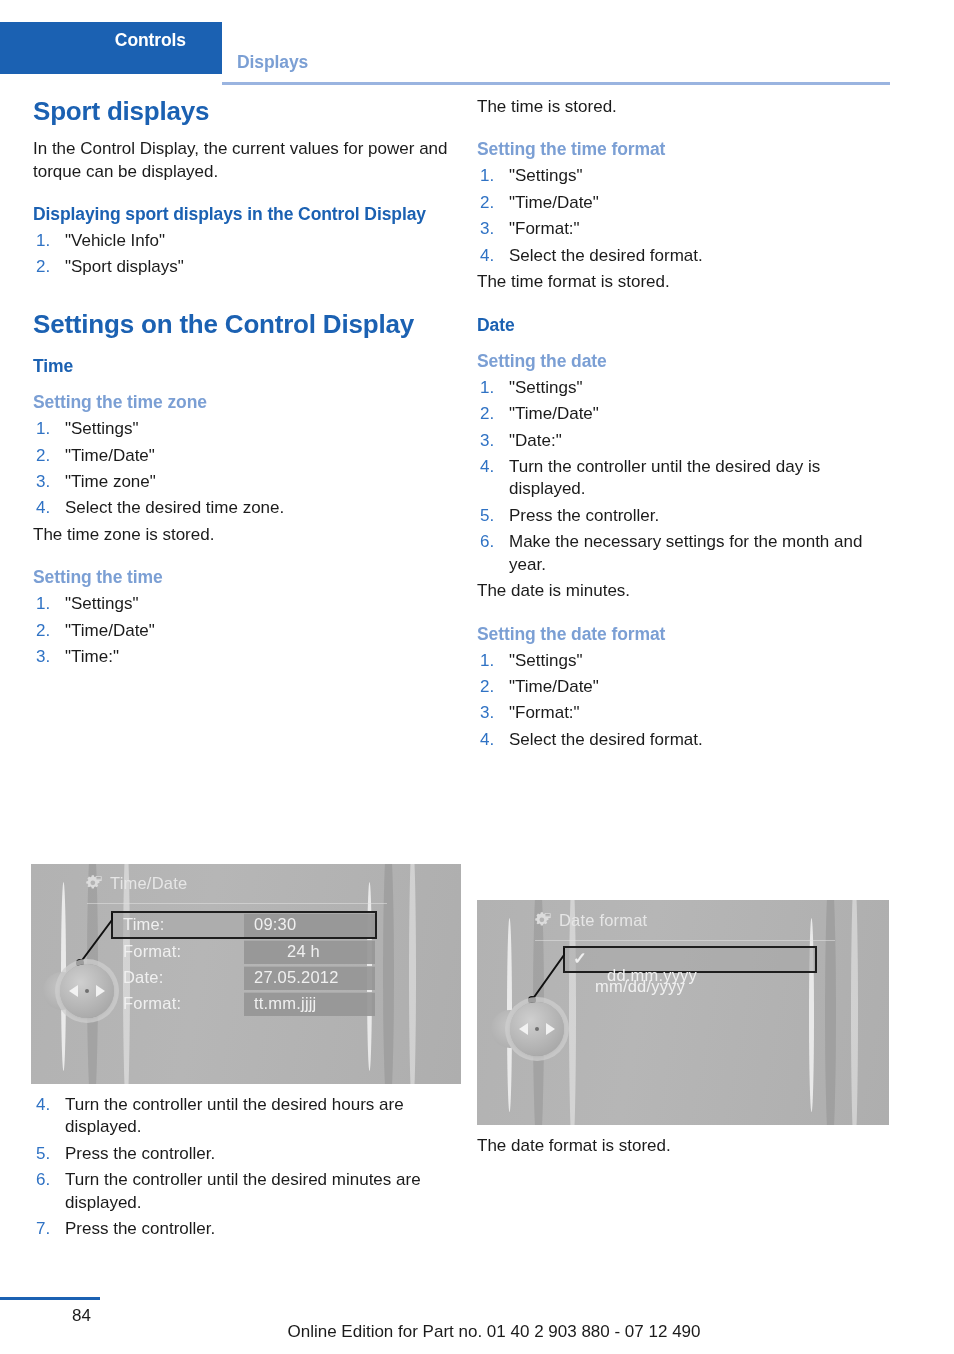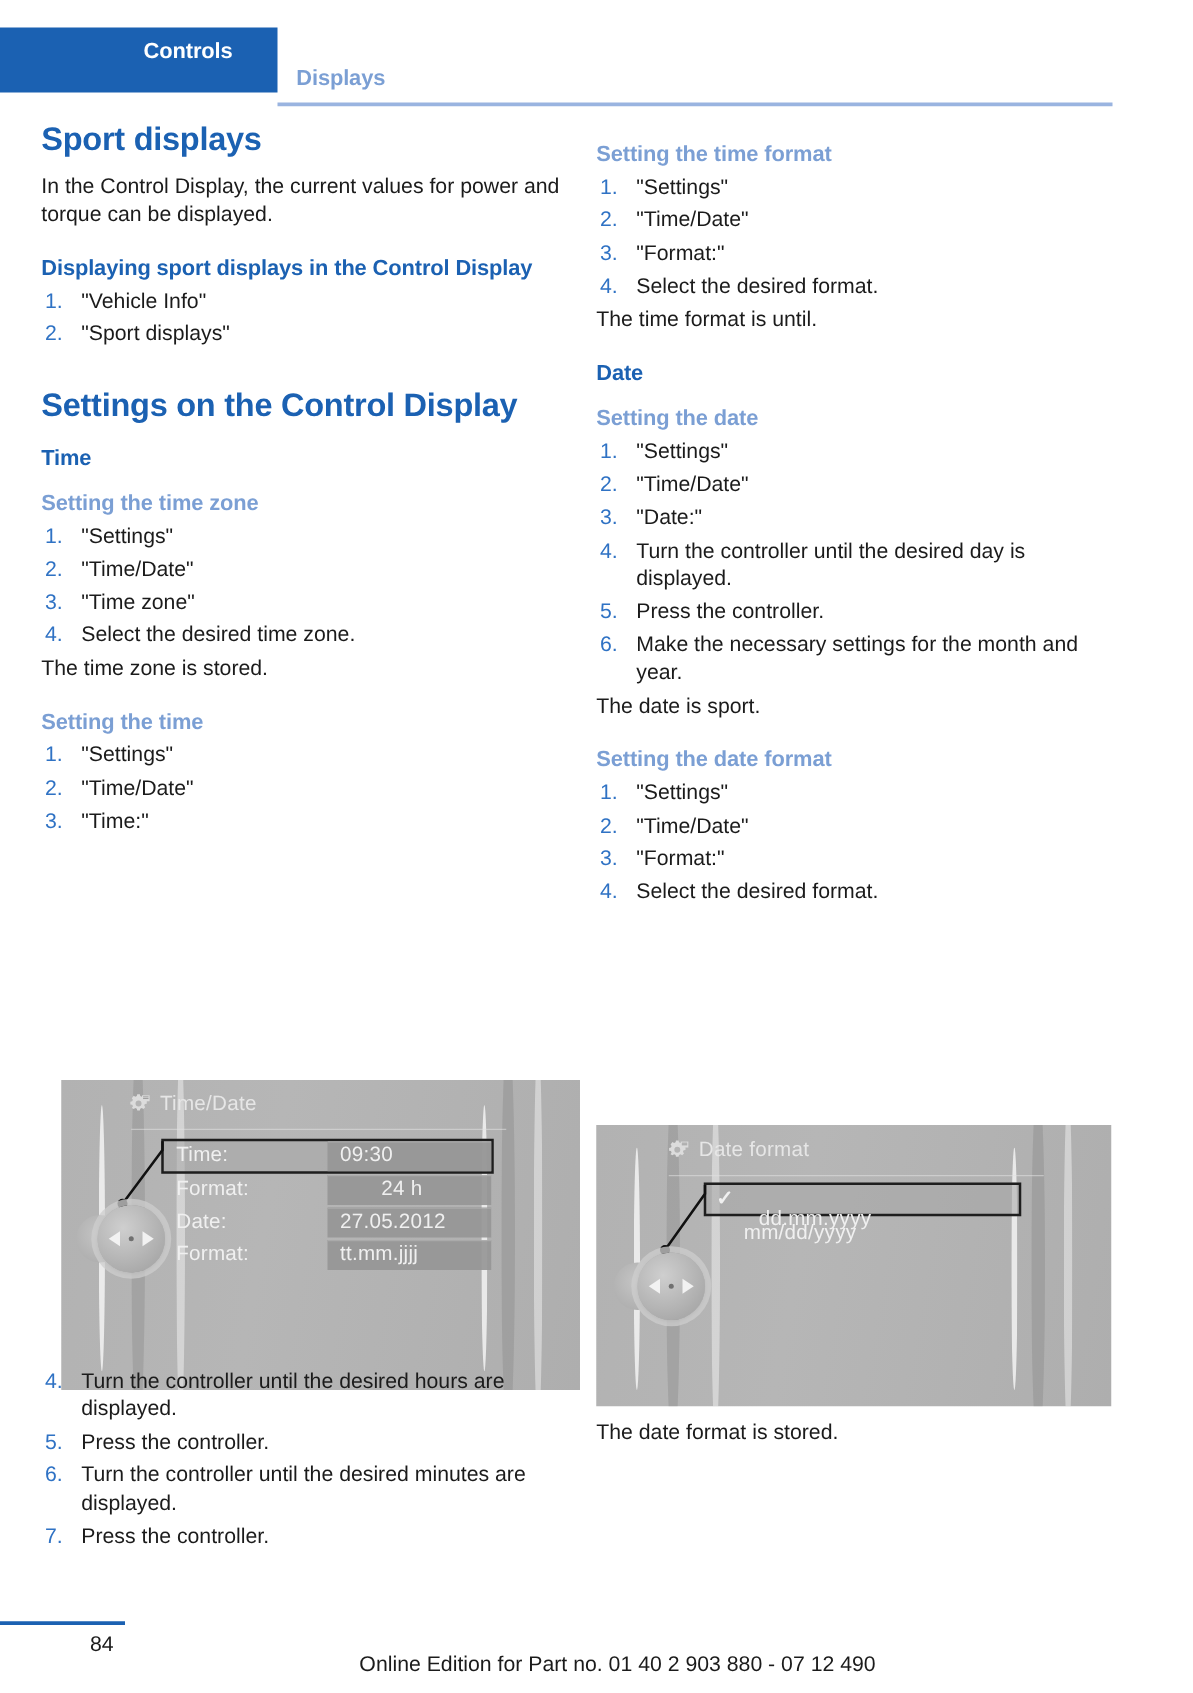--- a/index.html
+++ b/index.html
@@ -260,21 +260,21 @@
   <div class="spacer-md"></div>
 
   <h3 class="sub-sub-title">Setting the time</h3>
   <ol class="steps">
     <li>"Settings"</li>
     <li>"Time/Date"</li>
     <li>"Time:"</li>
   </ol>
 </div>
 
-<div class="idrive" style="position:absolute; left:49px; top:864px; width:415px; height:248px;">
+<div class="idrive" style="position:absolute; left:31px; top:864px; width:415px; height:220px;padding-left:15px;">
   <div class="band2" style="left:56px;"></div>
   <div class="band" style="left:92px;"></div>
   <div class="band-thin" style="left:30px;"></div>
   <div class="band2" style="left:352px;"></div>
   <div class="band" style="left:378px;"></div>
   <div class="band-thin" style="left:336px;"></div>
 
   <span class="gear-icon" style="left:53px; top:10px;">
     <svg viewBox="0 0 20 20" width="19" height="19" aria-hidden="true">
       <path fill="#dcdcdc" d="M8.2 1.4h2.2l.35 1.6 1.25.52 1.4-.85 1.55 1.55-.85 1.4.52 1.25 1.6.35v2.2l-1.6.35-.52 1.25.85 1.4-1.55 1.55-1.4-.85-1.25.52-.35 1.6H8.2l-.35-1.6-1.25-.52-1.4.85L3.65 13l.85-1.4-.52-1.25-1.6-.35v-2.2l1.6-.35.52-1.25-.85-1.4L5.2 2.67l1.4.85 1.25-.52z"></path>
@@ -321,48 +321,49 @@
   <ol class="steps" style="counter-reset: stepnum 3;">
     <li>Turn the controller until the desired hours are displayed.</li>
     <li>Press the controller.</li>
     <li>Turn the controller until the desired minutes are displayed.</li>
     <li>Press the controller.</li>
   </ol>
 </div>
 
 <div class="col col-right">
 
+  <p class="body-text">The time is stored.</p>
 
   <div class="spacer-md"></div>
 
   <h3 class="sub-sub-title">Setting the time format</h3>
   <ol class="steps">
     <li>"Settings"</li>
     <li>"Time/Date"</li>
     <li>"Format:"</li>
     <li>Select the desired format.</li>
   </ol>
-  <p class="body-text">The time format is until.</p>
+  <p class="body-text">The time format is stored.</p>
 
   <div class="spacer-md"></div>
 
   <h2 class="sub-title">Date</h2>
 
   <div class="spacer-sm"></div>
 
   <h3 class="sub-sub-title">Setting the date</h3>
   <ol class="steps">
     <li>"Settings"</li>
     <li>"Time/Date"</li>
     <li>"Date:"</li>
     <li>Turn the controller until the desired day is displayed.</li>
     <li>Press the controller.</li>
     <li>Make the necessary settings for the month and year.</li>
   </ol>
-  <p class="body-text">The date is sport.</p>
+  <p class="body-text">The date is minutes.</p>
 
   <div class="spacer-md"></div>
 
   <h3 class="sub-sub-title">Setting the date format</h3>
   <ol class="steps">
     <li>"Settings"</li>
     <li>"Time/Date"</li>
     <li>"Format:"</li>
     <li>Select the desired format.</li>
   </ol>

